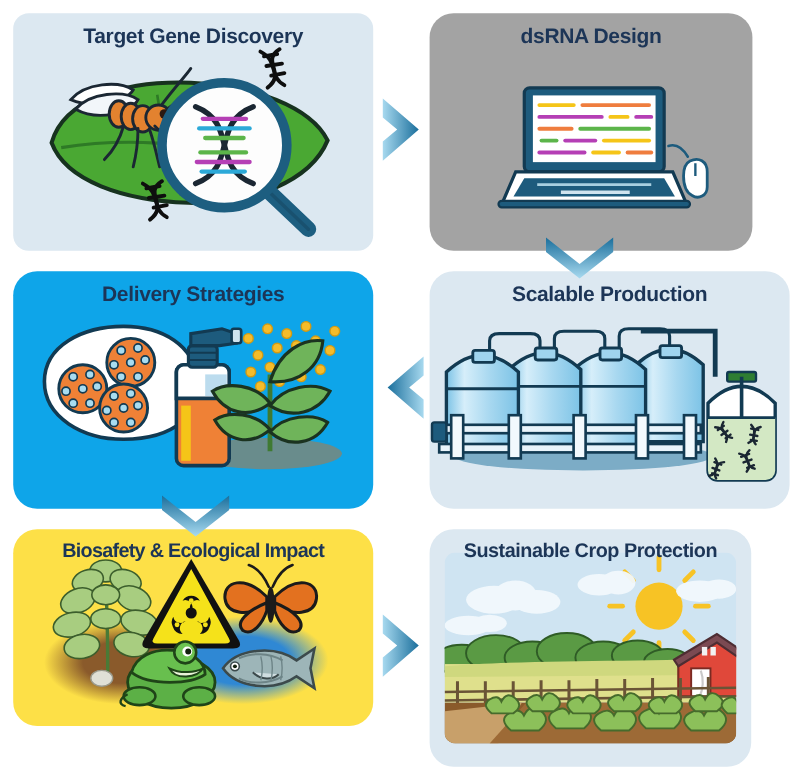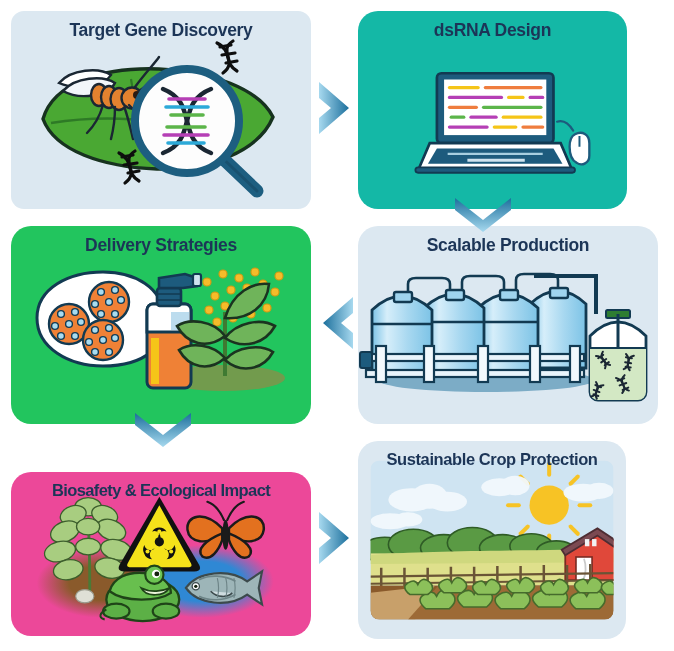--- a/index.html
+++ b/index.html
@@ -106,21 +106,21 @@
   <svg class="arrow" style="left:315px; top:78px; width:42px; height:60px;" viewBox="0 0 42 60">
     <defs>
       <linearGradient id="gR1" x1="0" y1="0" x2="1" y2="0">
         <stop offset="0" stop-color="#a7d9ef"></stop>
           <stop offset="1" stop-color="#1b6f9c"></stop>
       </linearGradient>
     </defs>
     <path d="M4 4 L34 30 L4 56 L4 40 L16 30 L4 20 Z" fill="url(#gR1)"></path>
   </svg>
 
-  <div class="panel" style="left:358px; top:11px; width:269px; height:198px; background:#14b8a6;">
+  <div class="panel" style="left:358px; top:11px; width:269px; height:198px; background:#a3a3a3;">
     <div class="panel-title">dsRNA Design</div>
     <svg class="art" viewBox="0 0 300 198">
       <g>
         <rect x="88" y="58" width="130" height="78" rx="5" fill="#1d5b7d" stroke="#123a52" stroke-width="3"></rect>
         <rect x="96" y="65" width="114" height="62" fill="#ffffff"></rect>
         <g stroke-linecap="round" stroke-width="3.6">
           <line x1="102" y1="74" x2="134" y2="74" stroke="#f5c518"></line>
           <line x1="142" y1="74" x2="204" y2="74" stroke="#ef7d3e"></line>
           <line x1="102" y1="85" x2="160" y2="85" stroke="#b53fb5"></line>
           <line x1="168" y1="85" x2="184" y2="85" stroke="#f5c518"></line>
@@ -151,21 +151,21 @@
   <svg class="arrow" style="left:452px; top:196px; width:62px; height:38px;" viewBox="0 0 62 38">
     <defs>
       <linearGradient id="gD2" x1="0" y1="0" x2="0" y2="1">
         <stop offset="0" stop-color="#1b6f9c"></stop>
           <stop offset="1" stop-color="#a7d9ef"></stop>
       </linearGradient>
     </defs>
     <path d="M3 2 L31 24 L59 2 L59 14 L31 36 L3 14 Z" fill="url(#gD2)"></path>
   </svg>
 
-  <div class="panel" style="left:11px; top:226px; width:300px; height:198px; background:#22c55e;">
+  <div class="panel" style="left:11px; top:226px; width:300px; height:198px; background:#0ea5e9;">
     <div class="panel-title">Delivery Strategies</div>
     <svg class="art" viewBox="0 0 300 198">
 
       <ellipse cx="212" cy="152" rx="62" ry="13" fill="#b5793f" opacity="0.55"></ellipse>
 
       <g>
         <path d="M26 92 C26 62 58 46 92 46 C124 46 152 62 152 90 C152 100 148 108 142 114
                  L162 118 L140 126 C128 136 110 140 92 140 C58 140 26 122 26 92 Z" fill="#ffffff" stroke="#123a52" stroke-width="3"></path>
         <g>
           <circle cx="58" cy="98" r="20" fill="#ef8136" stroke="#123a52" stroke-width="2.4"></circle>
@@ -343,21 +343,21 @@
   <svg class="arrow" style="left:132px; top:411px; width:62px; height:38px;" viewBox="0 0 62 38">
     <defs>
       <linearGradient id="gD4" x1="0" y1="0" x2="0" y2="1">
         <stop offset="0" stop-color="#1b6f9c"></stop>
           <stop offset="1" stop-color="#a7d9ef"></stop>
       </linearGradient>
     </defs>
     <path d="M3 2 L31 24 L59 2 L59 14 L31 36 L3 14 Z" fill="url(#gD4)"></path>
   </svg>
 
-  <div class="panel" style="left:11px; top:441px; width:300px; height:164px; background:#ec4899;margin-top:31px;">
+  <div class="panel" style="left:11px; top:441px; width:300px; height:164px; background:#fde047;">
     <div class="panel-title" style="font-size:16.5px; letter-spacing:-0.6px;">Biosafety &amp; Ecological Impact</div>
     <svg class="art" viewBox="0 0 300 198">
       <defs>
         <radialGradient id="waterG" cx="0.5" cy="0.5" r="0.5">
           <stop offset="0.55" stop-color="#2f88d4"></stop>
             <stop offset="1" stop-color="#2f88d4" stop-opacity="0"></stop>
         </radialGradient>
         <radialGradient id="soilG" cx="0.5" cy="0.5" r="0.5">
           <stop offset="0.5" stop-color="#8a5a2b"></stop>
             <stop offset="1" stop-color="#8a5a2b" stop-opacity="0"></stop>

